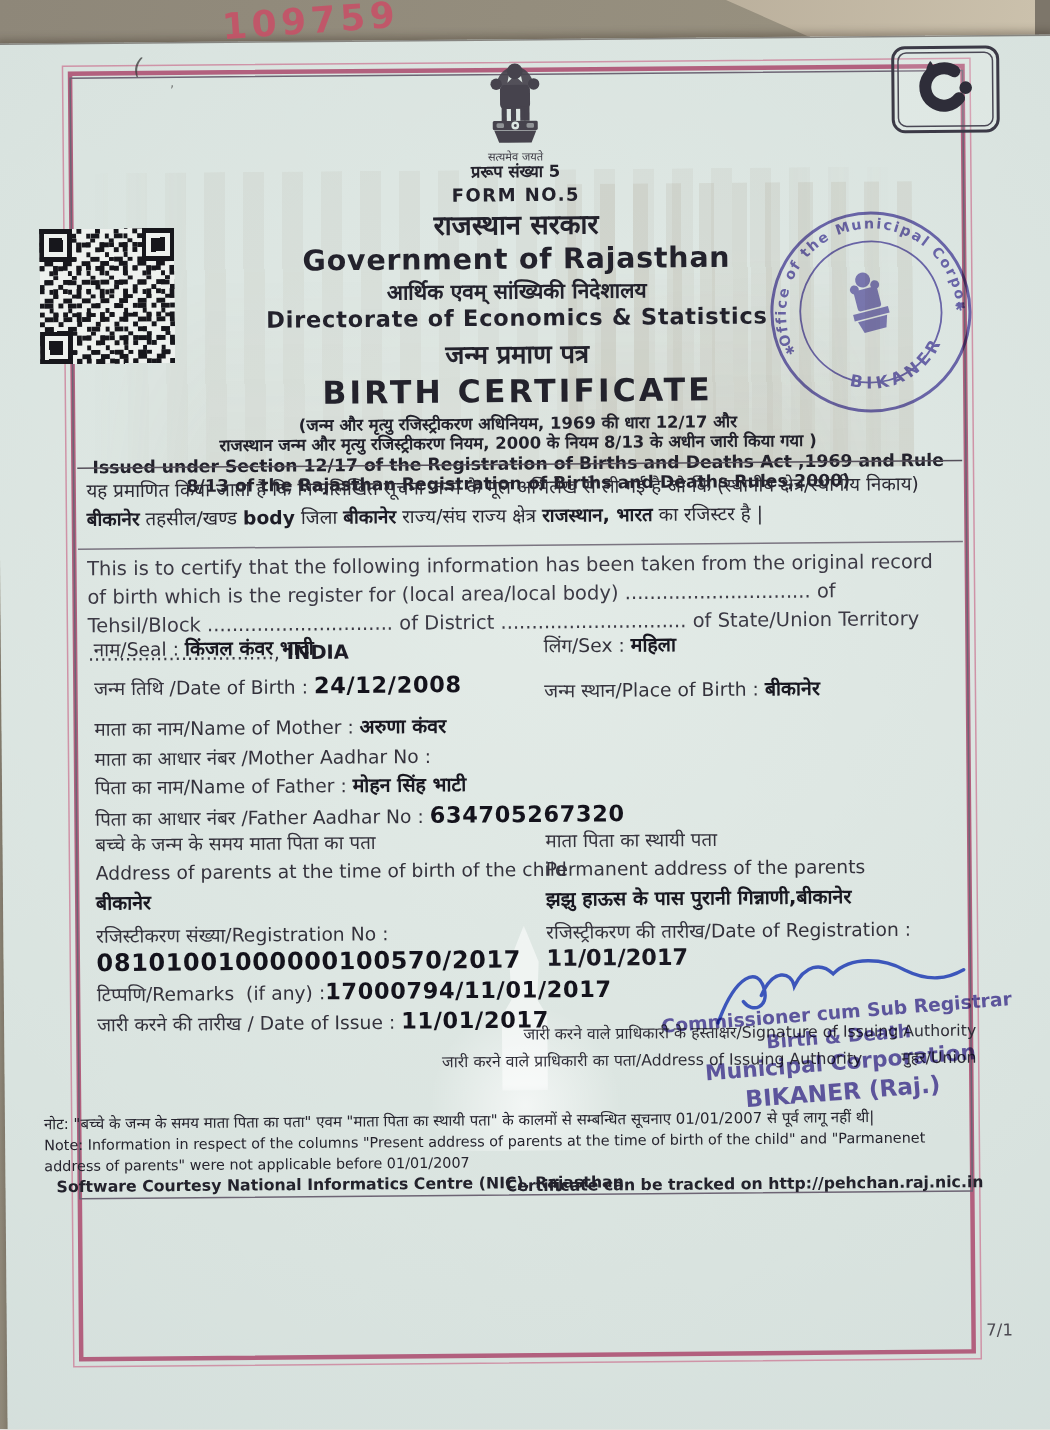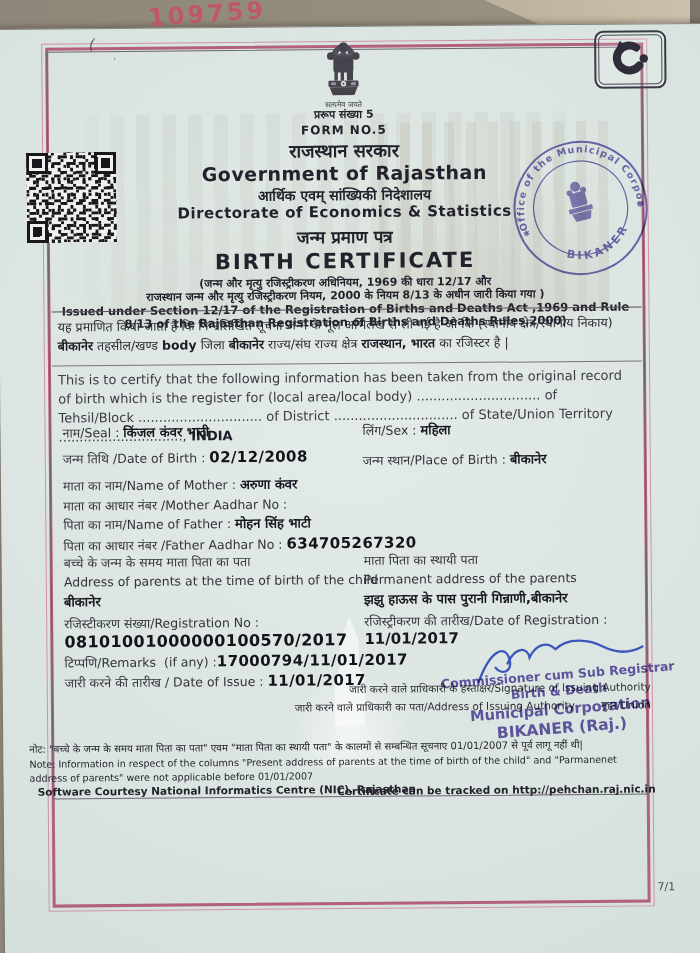--- a/index.html
+++ b/index.html
@@ -254,21 +254,21 @@
       <span>This is to certify that the following information has been taken from the original record of birth which is the register for (local area/local body) </span><span>..............................</span><span> of Tehsil/Block </span><span>..............................</span><span> of District </span><span>..............................</span><span> of State/Union Territory </span><span>..............................,</span><span class="b"> INDIA</span>
     </div>
 
     <div class="row col-l" style="top:394px">
       <span class="lbl">नाम/Seal : </span><span class="val">किंजल कंवर भाटी</span>
     </div>
     <div class="row col-r" style="top:394px">
       <span class="lbl">लिंग/Sex : </span><span class="val">महिला</span>
     </div>
     <div class="row col-l" style="top:420px">
-      <span class="lbl">जन्म तिथि /Date of Birth : </span><span class="val-num">02/12/2008</span>
+      <span class="lbl">जन्म तिथि /Date of Birth : </span><span class="val-num">24/12/2008</span>
     </div>
     <div class="row col-r" style="top:424px">
       <span class="lbl">जन्म स्थान/Place of Birth : </span><span class="val">बीकानेर</span>
     </div>
     <div class="row col-l" style="top:447px">
       <span class="lbl">माता का नाम/Name of Mother : </span><span class="val">अरुणा कंवर</span>
     </div>
     <div class="row col-l" style="top:467px">
       <span class="lbl">माता का आधार नंबर /Mother Aadhar No :</span><span class="val-num"></span>
     </div>

